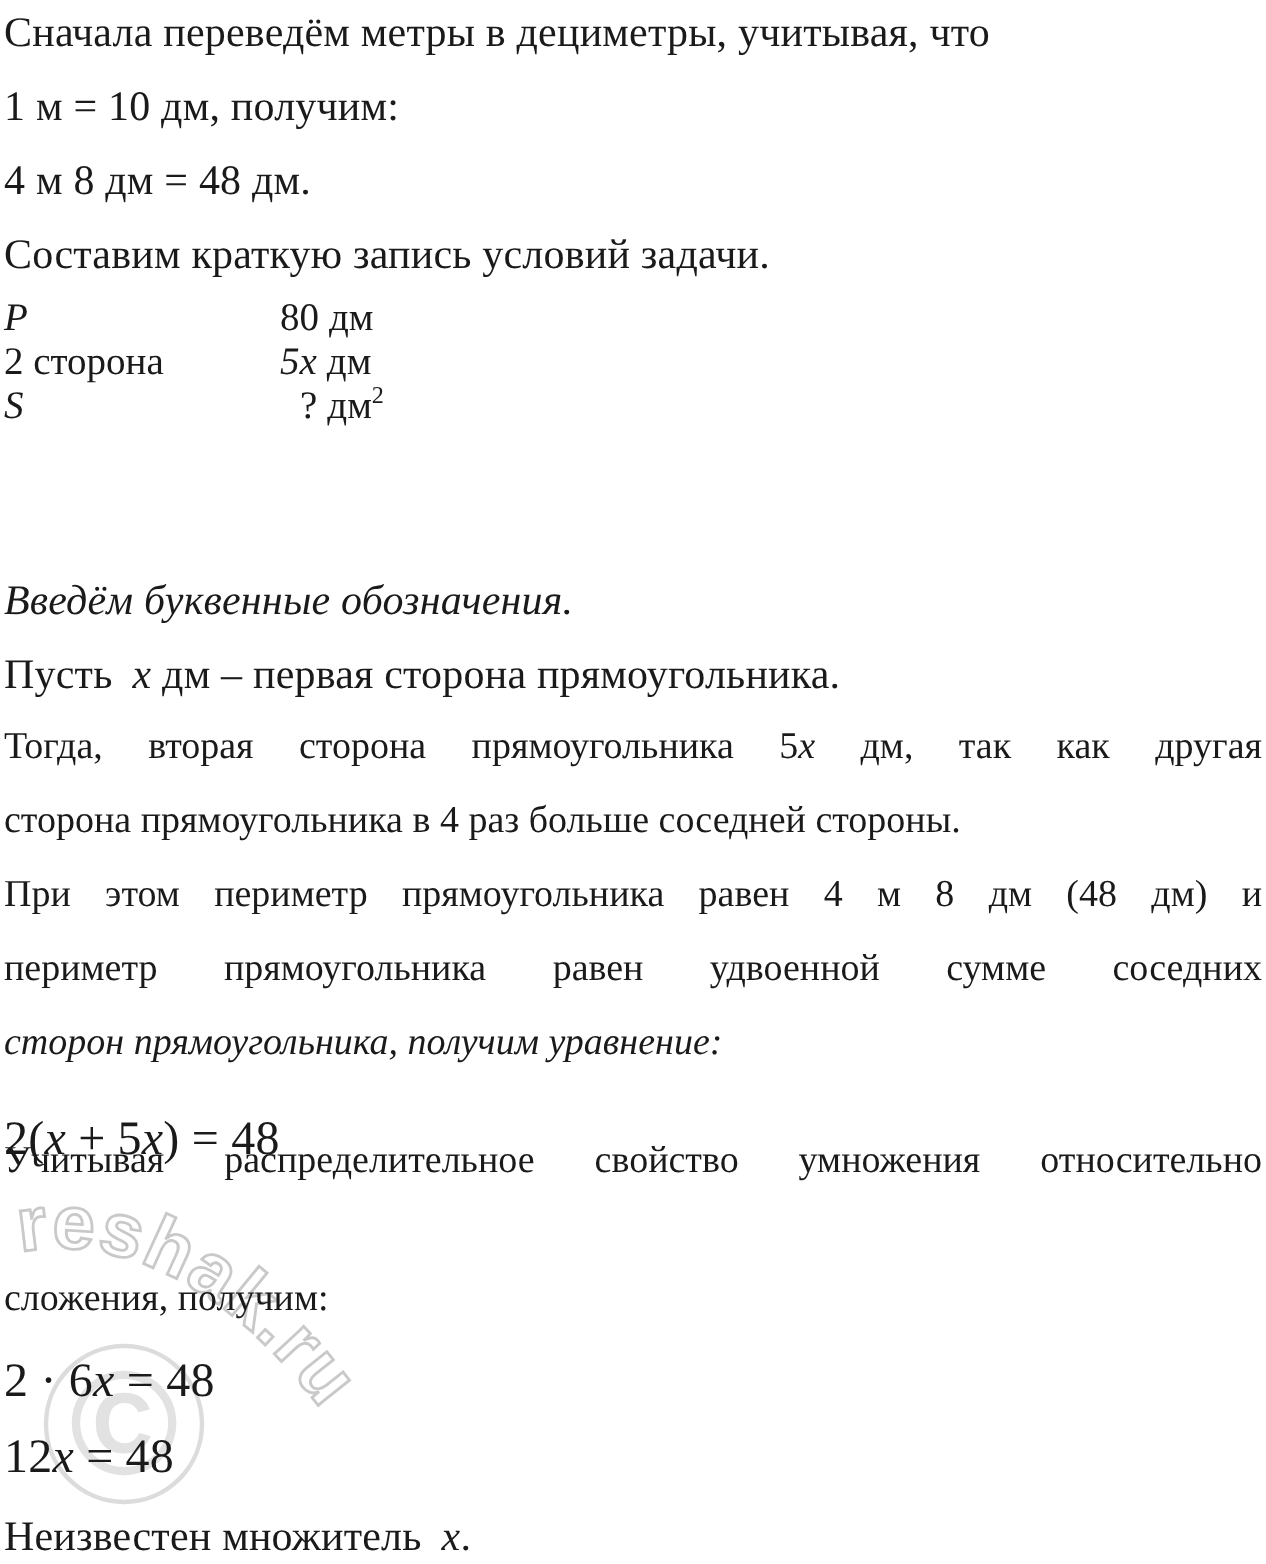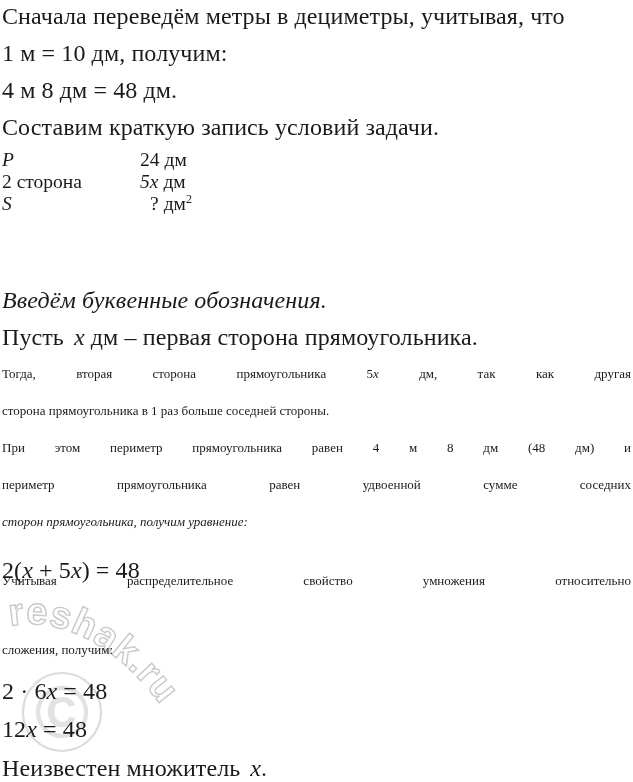--- a/index.html
+++ b/index.html
@@ -40,32 +40,32 @@
   
   .textlayer {
     position: absolute;
     inset: 0;
     z-index: 2;
   }
 
   .line {
     position: absolute;
     left: 2px;
-    font-size: 24px;
+    font-size: 21px;
     line-height: 20px;
     white-space: nowrap;
     letter-spacing: 0.1px;
   }
 
   
   .just {
     position: absolute;
     left: 2px;
     width: 629px;
-    font-size: 13px;
+    font-size: 19px;
     line-height: 20px;
     text-align: justify;
     text-align-last: justify;
     white-space: normal;
   }
   .just.last {
     text-align-last: left;
   }
 
   .var {
@@ -131,21 +131,21 @@
     <div class="line" style="top:43px;">1 м = 10 дм, получим:</div>
 
     <div class="line" style="top:80px;">4 м 8 дм = 48 дм.</div>
 
     <div class="line" style="top:117px;">Составим краткую запись условий задачи.</div>
 
     <table class="cond-table">
       <tbody>
         <tr>
           <td class="label"><span class="var">P</span></td>
-          <td class="value"><span>24</span><span class="nbsp-gap"></span><span>дм</span></td>
+          <td class="value"><span>80</span><span class="nbsp-gap"></span><span>дм</span></td>
         </tr>
         <tr>
           <td class="label"><span>2 сторона</span></td>
           <td class="value"><span class="var">5x</span><span class="nbsp-gap"></span><span>дм</span></td>
         </tr>
         <tr class="s-row">
           <td class="label"><span class="var">S</span></td>
           <td class="value"><span>?</span><span class="nbsp-gap"></span><span>дм</span><sup>2</sup></td>
         </tr>
       </tbody>
@@ -153,21 +153,21 @@
 
     <div class="line" style="top:290px;font-style:italic;">Введём буквенные обозначения.</div>
 
     <div class="line" style="top:327px;">
       <span>Пусть</span><span class="nbsp-gap"></span><span class="nbsp-gap"></span><span class="var">x</span>
       <span>дм – первая сторона прямоугольника.</span>
     </div>
 
     <div class="just" style="top:364px;">Тогда, вторая сторона прямоугольника 5<span class="var">x</span> дм, так как другая</div>
 
-    <div class="just last" style="top:401px;">сторона прямоугольника в 1 раз больше соседней стороны.</div>
+    <div class="just last" style="top:401px;">сторона прямоугольника в 4 раз больше соседней стороны.</div>
 
     <div class="just" style="top:438px;">При этом периметр прямоугольника равен 4 м 8 дм (48 дм) и</div>
 
     <div class="just" style="top:475px;">периметр прямоугольника равен удвоенной сумме соседних</div>
 
     <div class="just last" style="top:512px;font-style:italic;">сторон прямоугольника, получим уравнение:</div>
 
     <div class="line eq" style="top:560px;">2(<span class="var">x</span> + 5<span class="var">x</span>) = 48</div>
 
     <div class="just" style="top:571px;">Учитывая распределительное свойство умножения относительно</div>

